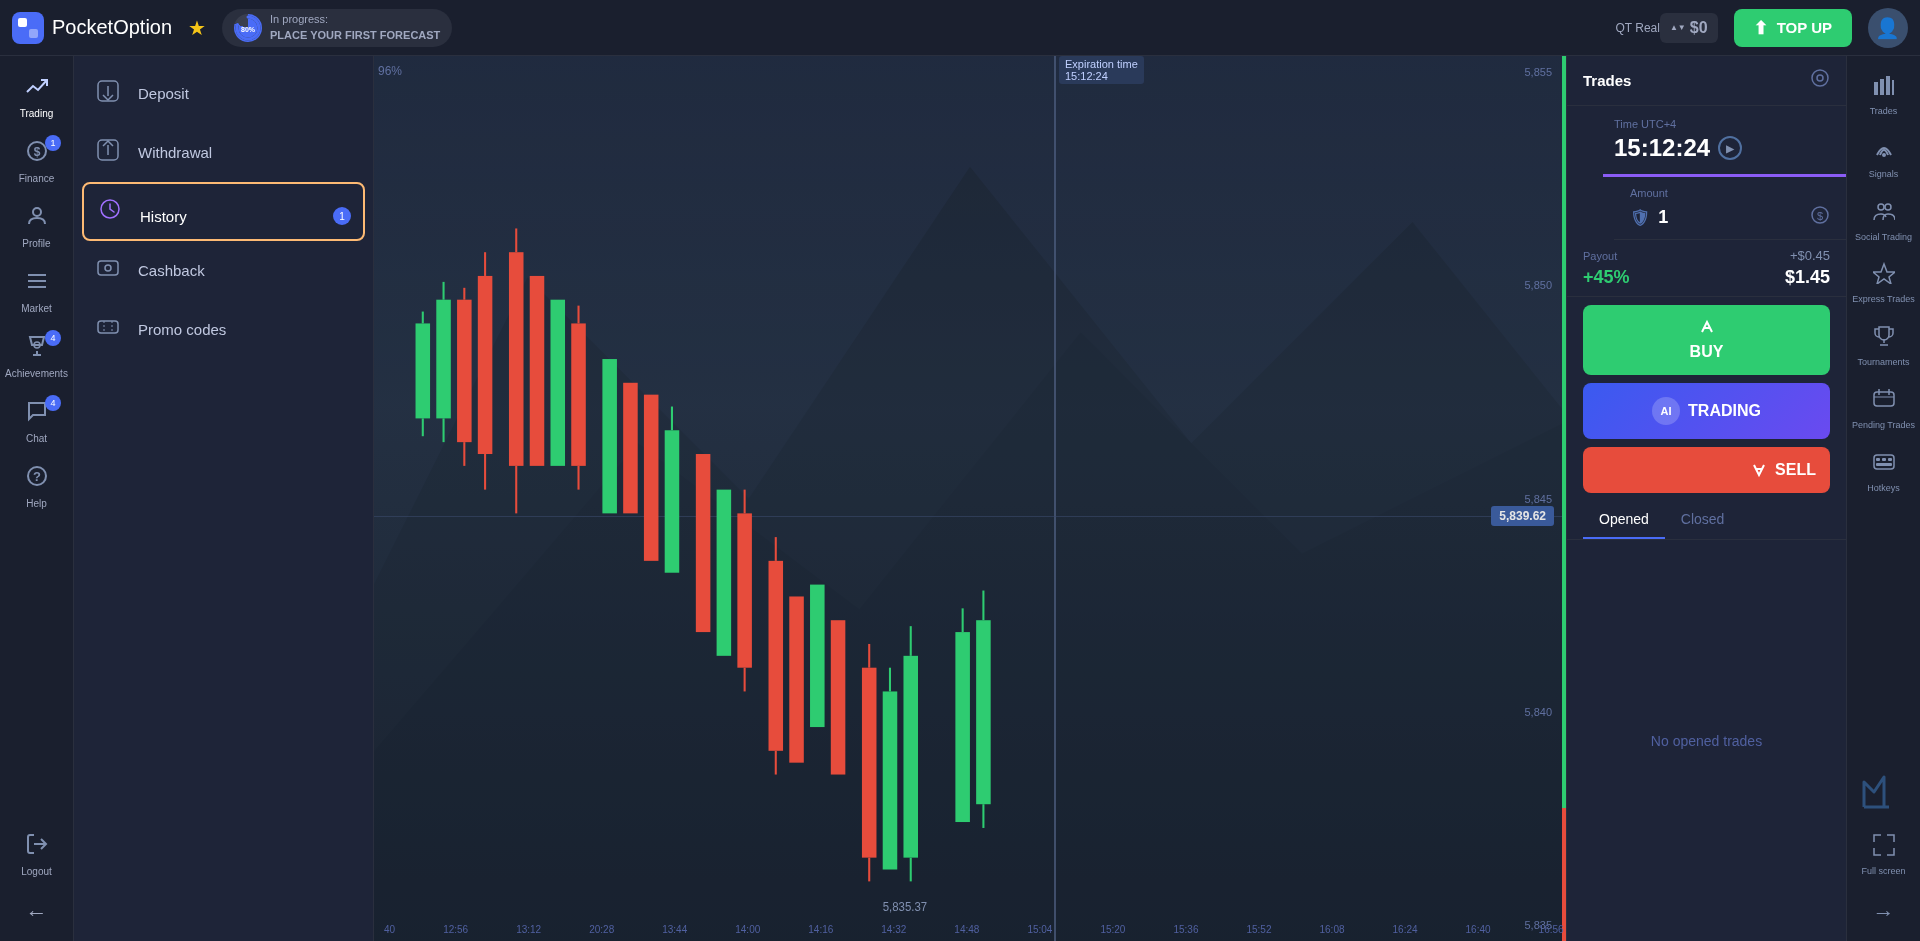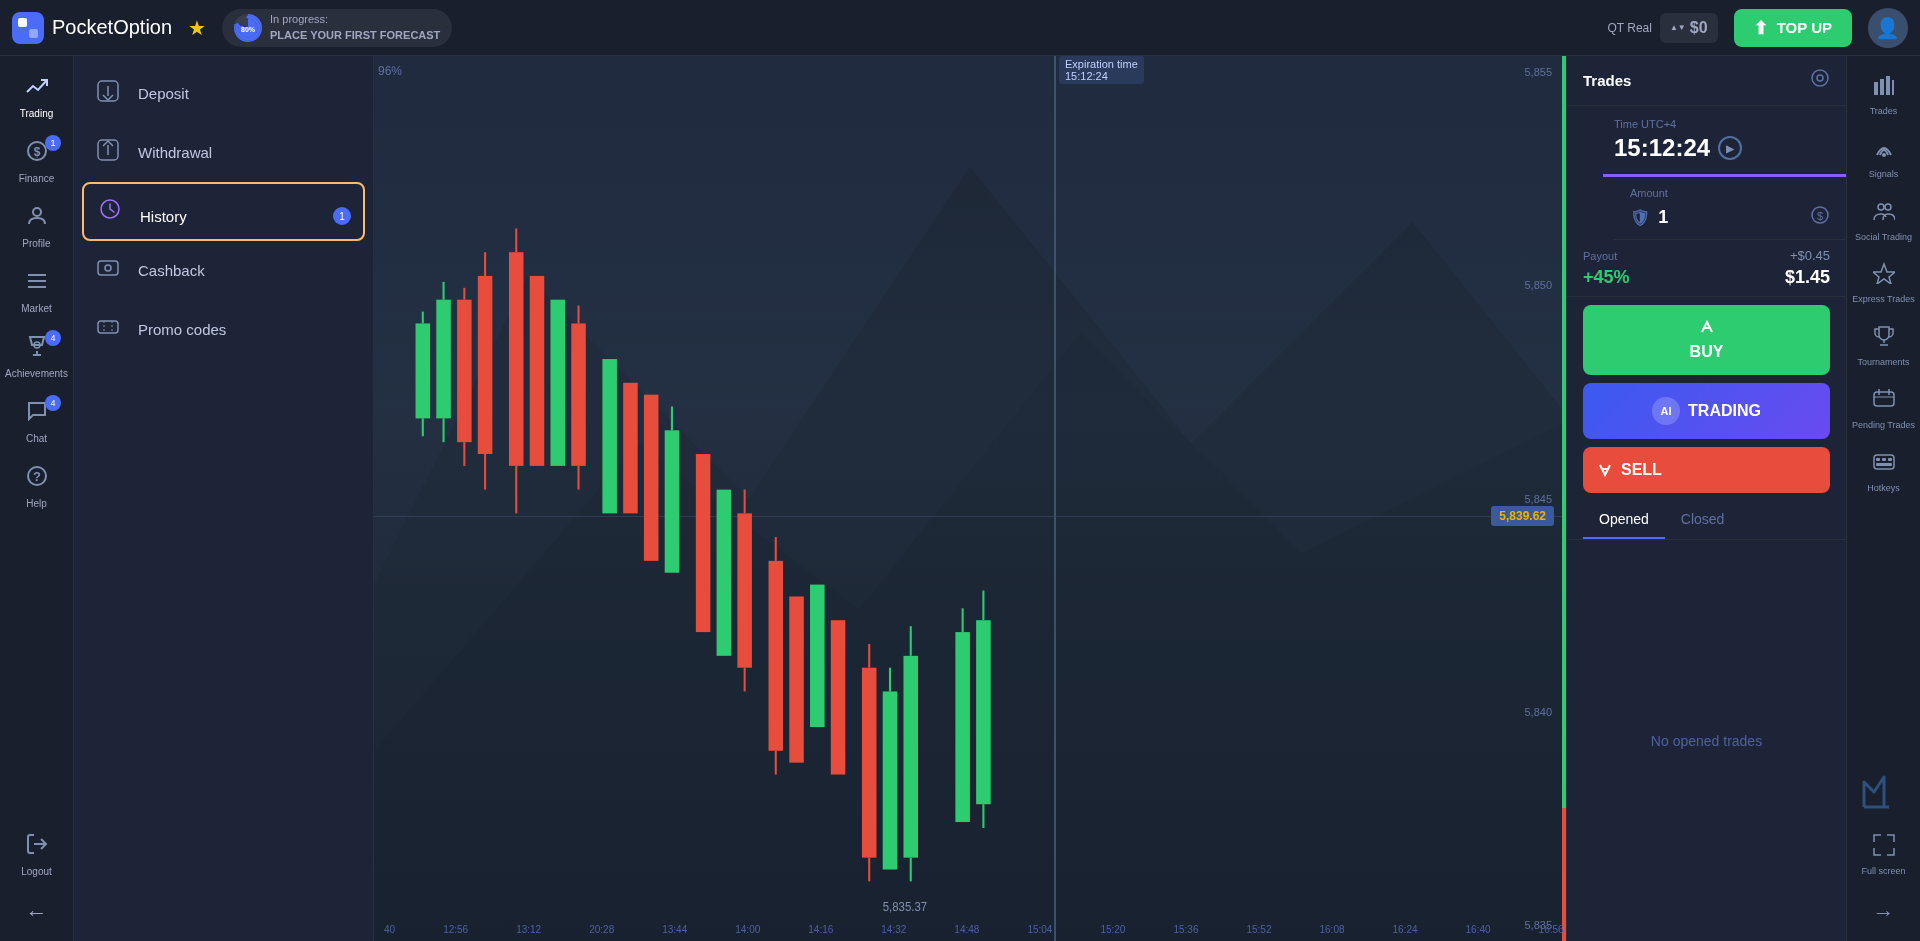--- a/index.html
+++ b/index.html
@@ -78,21 +78,20 @@
       color: white;
     }
     .progress-text {
       font-size: 11px;
       color: #a0a8c0;
     }
     .topbar-spacer { flex: 1; }
     .account-info {
       display: flex;
       align-items: center;
-      gap: 8px;
       font-size: 13px;
       color: #a0a8c0;
     }
     .account-info .acc-type {
       font-size: 12px;
       color: #a0a8c0;
     }
     .balance-display {
       display: flex;
       align-items: center;
@@ -344,21 +343,21 @@
     .time-tick {
       font-size: 10px;
       color: #5060a0;
     }
     .current-price-badge {
       position: absolute;
       right: 12px;
       top: 52%;
       transform: translateY(-50%);
       background: #3a5a9a;
-      color: #eab308;
+      color: #e5e5e5;
       font-size: 12px;
       font-weight: 600;
       padding: 3px 8px;
       border-radius: 3px;
       margin-left: 8px;
     }
     .chart-96-label {
       position: absolute;
       top: 8px;
       left: 4px;
@@ -526,21 +525,21 @@
       background: #e74c3c;
       color: white;
       border: none;
       border-radius: 8px;
       padding: 14px;
       font-size: 16px;
       font-weight: 700;
       cursor: pointer;
       display: flex;
       align-items: center;
-      justify-content: flex-start;
+      justify-content: flex-end;
       gap: 8px;
       width: calc(100% - 32px);
     }
     .opened-closed-tabs {
       display: flex;
       border-bottom: 1px solid #2a2f3e;
       padding: 0 16px;
     }
     .oc-tab {
       padding: 10px 16px;

